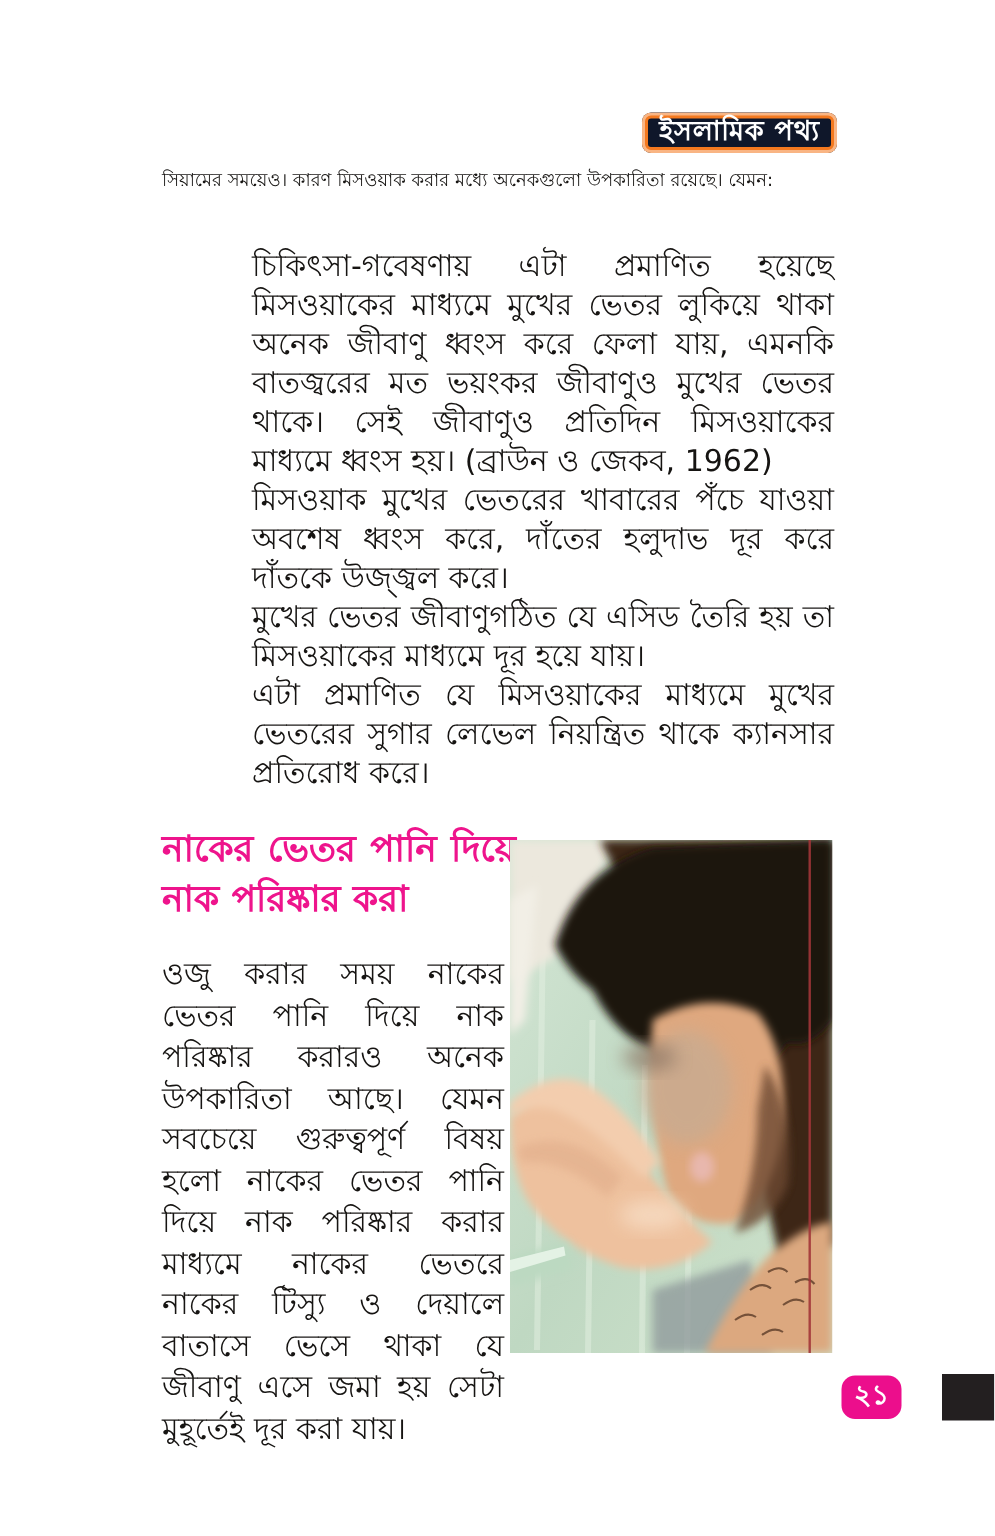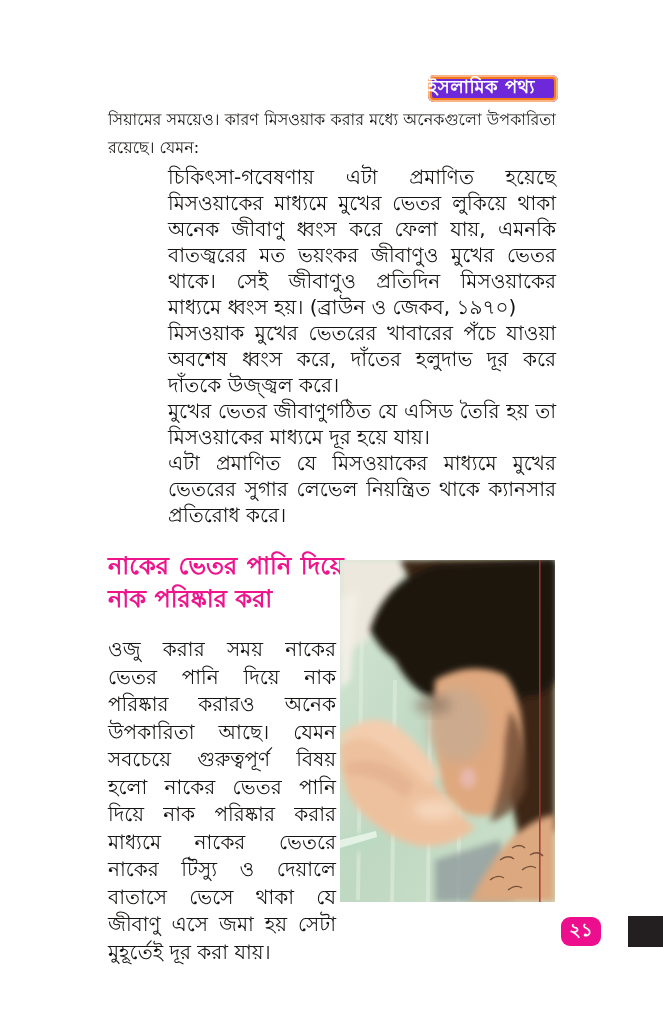--- a/index.html
+++ b/index.html
@@ -7,30 +7,30 @@
     position:relative;
     width:663px;height:1024px;
     background:#ffffff;
     overflow:hidden;
     font-family:"DejaVu Sans","Liberation Sans",sans-serif;
     color:#161412;
   }
   
   .header-badge{
     position:absolute;left:428px;top:75px;width:130px;height:27px;
-    background:#6d28d9;
+    background:#0f172a;
     border-radius:6px;
-    display:flex;align-items:center;justify-content:flex-start;
+    display:flex;align-items:center;justify-content:center;
     box-shadow:inset 0 0 0 2px rgba(255,255,255,.45), inset 0 0 0 4px rgba(244,121,31,1);
     color:#ffffff;font-size:18px;font-weight:bold;letter-spacing:.5px;
   }
   
   .intro{
     position:absolute;left:108px;top:106px;width:448px;
-    font-size:16px;line-height:28px;
+    font-size:12px;line-height:28px;
     text-align:justify;text-align-last:left;
   }
   .benefits{
     position:absolute;left:168px;top:164px;width:388px;
     font-size:20px;line-height:26px;
   }
   .benefit-item{
     text-align:justify;text-align-last:left;
     margin:0;padding:0;
   }
@@ -69,21 +69,21 @@
 
 <div class="page">
 
   <div class="header-badge">
     <span>ইসলামিক পথ্য</span>
   </div>
 
   <div class="intro">সিয়ামের সময়েও। কারণ মিসওয়াক করার মধ্যে অনেকগুলো উপকারিতা রয়েছে। যেমন:</div>
 
   <div class="benefits">
-    <div class="benefit-item">চিকিৎসা-গবেষণায় এটা প্রমাণিত হয়েছে মিসওয়াকের মাধ্যমে মুখের ভেতর লুকিয়ে থাকা অনেক জীবাণু ধ্বংস করে ফেলা যায়, এমনকি বাতজ্বরের মত ভয়ংকর জীবাণুও মুখের ভেতর থাকে। সেই জীবাণুও প্রতিদিন মিসওয়াকের মাধ্যমে ধ্বংস হয়। (ব্রাউন ও জেকব, ১৯৭০)</div>
+    <div class="benefit-item">চিকিৎসা-গবেষণায় এটা প্রমাণিত হয়েছে মিসওয়াকের মাধ্যমে মুখের ভেতর লুকিয়ে থাকা অনেক জীবাণু ধ্বংস করে ফেলা যায়, এমনকি বাতজ্বরের মত ভয়ংকর জীবাণুও মুখের ভেতর থাকে। সেই জীবাণুও প্রতিদিন মিসওয়াকের মাধ্যমে ধ্বংস হয়। (ব্রাউন ও জেকব, 1962)</div>
     <div class="benefit-item">মিসওয়াক মুখের ভেতরের খাবারের পঁচে যাওয়া অবশেষ ধ্বংস করে, দাঁতের হলুদাভ দূর করে দাঁতকে উজ্জ্বল করে।</div>
     <div class="benefit-item">মুখের ভেতর জীবাণুগঠিত যে এসিড তৈরি হয় তা মিসওয়াকের মাধ্যমে দূর হয়ে যায়।</div>
     <div class="benefit-item">এটা প্রমাণিত যে মিসওয়াকের মাধ্যমে মুখের ভেতরের সুগার লেভেল নিয়ন্ত্রিত থাকে ক্যানসার প্রতিরোধ করে।</div>
   </div>
 
   <div class="section-heading">নাকের ভেতর পানি দিয়ে নাক পরিষ্কার করা</div>
 
   <div class="section-body">ওজু করার সময় নাকের ভেতর পানি দিয়ে নাক পরিষ্কার করারও অনেক উপকারিতা আছে। যেমন সবচেয়ে গুরুত্বপূর্ণ বিষয় হলো নাকের ভেতর পানি দিয়ে নাক পরিষ্কার করার মাধ্যমে নাকের ভেতরে নাকের টিস্যু ও দেয়ালে বাতাসে ভেসে থাকা যে জীবাণু এসে জমা হয় সেটা মুহূর্তেই দূর করা যায়।</div>
 
   <div class="photo">

